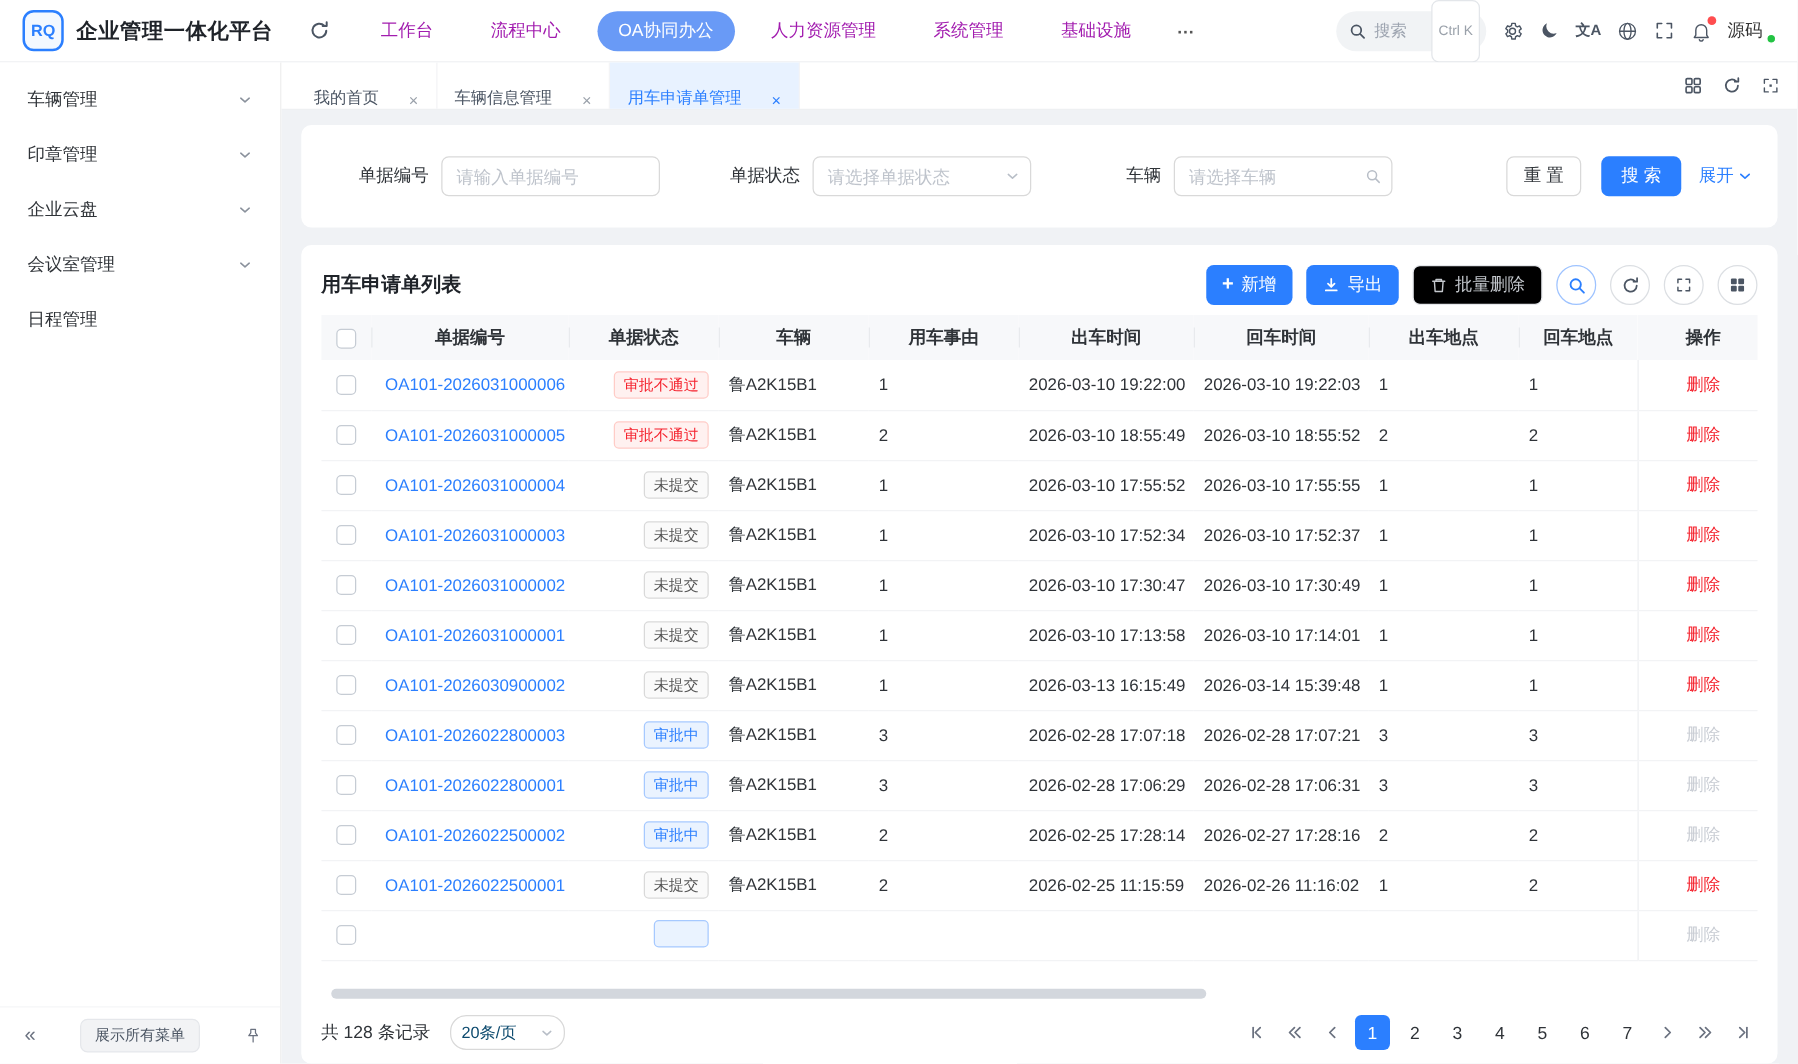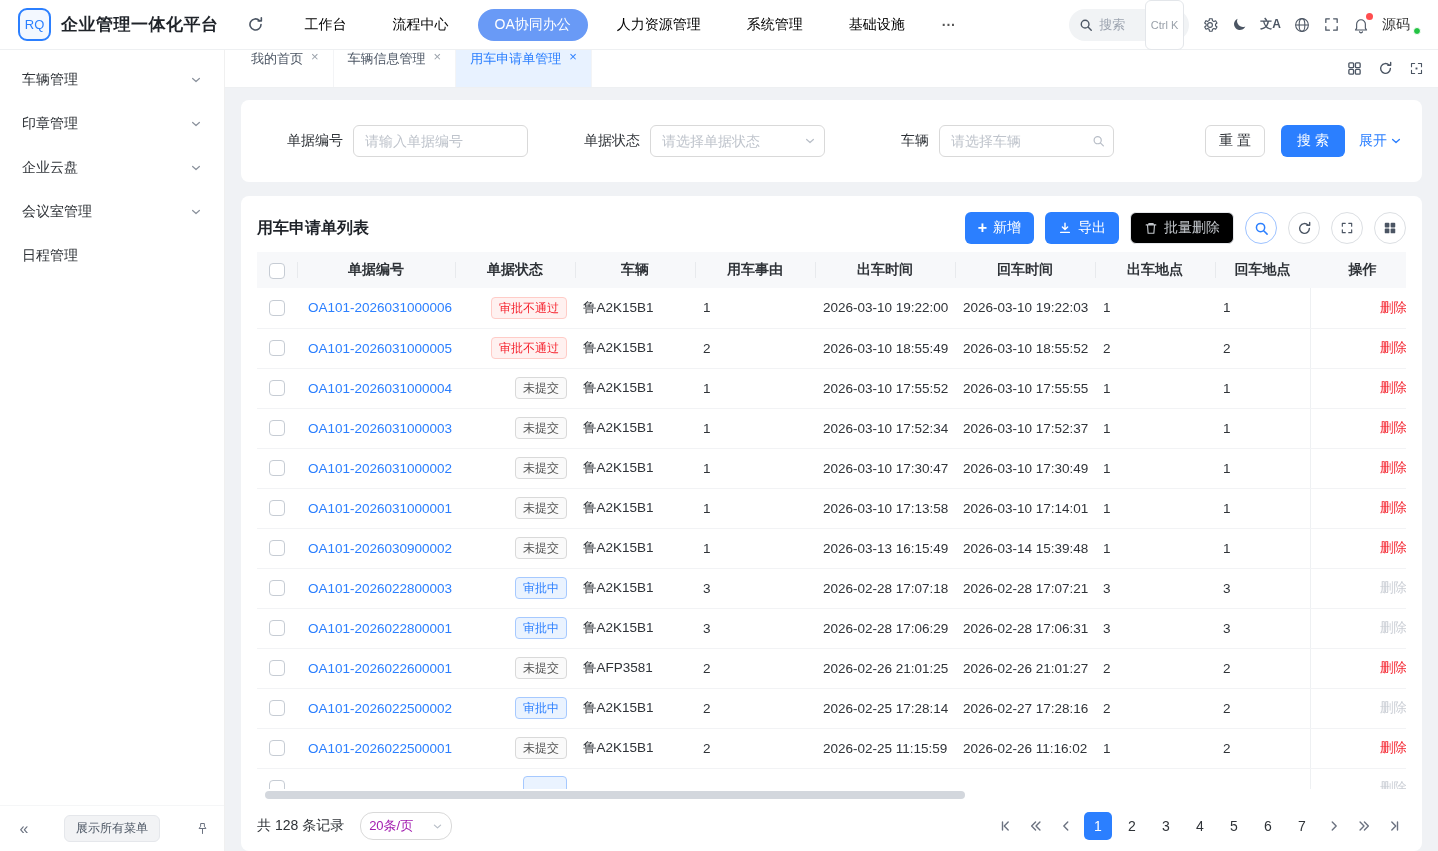--- a/index.html
+++ b/index.html
@@ -5,26 +5,26 @@
   *{margin:0;padding:0;box-sizing:border-box}
   html,body{width:1438px;height:851px;overflow:hidden}
   body{font-family:"Liberation Sans","DejaVu Sans",sans-serif;font-size:14px;color:#333;background:#f0f2f5}
   :root{--primary:#2b7fff;--danger:#f5222d}
   svg{display:block}
   .app{width:1438px;height:851px;display:flex;flex-direction:column;background:#fff}
 
   
   .topbar{height:50px;background:#fff;border-bottom:1px solid #eef0f2;display:flex;align-items:center;padding:0 18px;flex:none}
   .brand{display:flex;align-items:center;gap:10px;cursor:pointer}
-  .logo{width:33px;height:33px;border:2px solid var(--primary);border-radius:9px;display:flex;align-items:center;justify-content:center;color:var(--primary);font-weight:normal;font-size:13px;background:#f3f8ff}
+  .logo{width:33px;height:33px;border:2px solid var(--primary);border-radius:9px;display:flex;align-items:center;justify-content:center;color:var(--primary);font-weight:bold;font-size:13px;background:#f3f8ff}
   .app-title{font-size:17px;font-weight:bold;color:#1f2329;letter-spacing:.5px;white-space:nowrap}
   .hicon{color:#4b5563;cursor:pointer;position:relative;display:inline-flex;align-items:center;justify-content:center}
   .top-refresh{margin-left:28px}
   .top-nav{display:flex;align-items:center;gap:12px;margin-left:24px}
-  .nav-item{padding:7px 17px;border-radius:17px;color:#000000;font-size:14px;cursor:pointer;white-space:nowrap}
+  .nav-item{padding:7px 17px;border-radius:17px;color:#a21caf;font-size:14px;cursor:pointer;white-space:nowrap}
   .nav-item.active{background:#699af6;color:#fff}
   .nav-item.more{padding:7px 8px;font-weight:bold;color:#555}
   .top-right{margin-left:auto;display:flex;align-items:center;gap:12px}
   .searchbox{width:120px;height:32px;background:#f1f3f5;border-radius:16px;display:flex;align-items:center;padding:0 5px 0 10px;gap:6px;color:#9ca3af;cursor:pointer}
   .s-text{font-size:13px;flex:1}
   .kbd{background:#fff;border:1px solid #e3e6ea;border-radius:6px;font-size:11px;color:#9aa1aa;padding:18px 5px;white-space:nowrap}
   .txticon{font-size:12px;font-weight:bold;white-space:nowrap}
   .dot-red{position:absolute;top:-3px;right:-3px;width:7px;height:7px;background:#ff4d4f;border-radius:50%}
   .user{display:flex;align-items:center;position:relative;cursor:pointer;padding-right:10px}
   .user-name{font-size:14px;color:#333}
@@ -37,21 +37,21 @@
   .menu-item{height:44px;display:flex;align-items:center;justify-content:space-between;padding:0 10px;border-radius:8px;cursor:pointer;color:#2f3338;font-size:14px}
   .menu-chevron{color:#8a919c}
   .side-foot{position:absolute;bottom:0;left:0;right:0;height:46px;display:flex;align-items:center;padding:0 14px;border-top:1px solid #f5f6f7}
   .collapse-btn{color:#6b7280;font-size:16px;cursor:pointer;width:20px;text-align:center}
   .showall{height:27px;padding:0 11px;background:#f2f3f5;border:1px solid #e5e7eb;border-radius:6px;font-size:12px;color:#4b5563;margin-left:30px;display:inline-flex;align-items:center;cursor:pointer;white-space:nowrap}
   .pin{margin-left:auto;color:#6b7280}
 
   .work{flex:1;display:flex;flex-direction:column;min-width:0;background:#f0f2f5}
   .tabbar{height:38px;background:#fff;display:flex;align-items:stretch;border-bottom:1px solid #eef0f2;padding-left:12px;flex:none}
   .tabs{display:flex;align-items:stretch}
-  .tab{display:flex;align-items:flex-start;gap:8px;padding:0 14px;border-right:1px solid #f3f4f6;cursor:pointer;font-size:13px;color:#4b5563;white-space:nowrap}
+  .tab{display:flex;align-items:flex-end;gap:24px;padding:0 14px;border-right:1px solid #f3f4f6;cursor:pointer;font-size:13px;color:#4b5563;white-space:nowrap}
   .tab.active{background:#e8f2ff;color:var(--primary)}
   .tab-close{font-size:13px;color:#9aa1aa;line-height:1}
   .tab.active .tab-close{color:var(--primary)}
   .tabbar-icons{margin-left:auto;display:flex;align-items:center;gap:16px;padding-right:14px}
 
   .content{flex:1;min-height:0;padding:12px 16px 0;display:flex;flex-direction:column;overflow:hidden}
 
   
   .filter-card{background:#fff;border-radius:8px;height:82px;display:flex;align-items:center;padding:0 20px;flex:none}
   .field{display:flex;align-items:center}
@@ -86,31 +86,31 @@
   tbody td{height:40px;border-bottom:1px solid #f2f3f5;font-size:13.5px;color:#2f3338;padding:0 8px;white-space:nowrap;overflow:hidden;text-align:left}
   .td-checkbox,.th-checkbox{text-align:center;padding:0}
   .checkbox{display:inline-block;width:16px;height:16px;border:1px solid #c6ccd4;border-radius:4px;background:#fff;cursor:pointer;vertical-align:middle}
   .td-no{padding-left:11px}
   .link{color:var(--primary);text-decoration:none;cursor:pointer;font-size:13.5px}
   .td-status{text-align:right}
   .badge{display:inline-flex;align-items:center;justify-content:center;min-width:44px;height:22px;padding:0 7px;border-radius:4px;font-size:12px;line-height:1;white-space:nowrap}
   .badge-danger{color:#f5222d;background:#fff1f0;border:1px solid #ffccc7}
   .badge-default{color:#555;background:#fafafa;border:1px solid #d9d9d9}
   .badge-processing{color:var(--primary);background:#eaf3ff;border:1px solid #a6c9ff}
-  .td-ops{text-align:right;border-left:1px solid #eef0f2;box-shadow:-8px 0 8px -8px rgba(0,0,0,.08)}
+  .td-ops{text-align:center;border-left:1px solid #eef0f2;box-shadow:-8px 0 8px -8px rgba(0,0,0,.08)}
   .th-ops{box-shadow:-8px 0 8px -8px rgba(0,0,0,.08)}
   .th-ops::before{display:none}
   .del{color:var(--danger);cursor:pointer;font-size:13.5px}
   .del.disabled{color:#c9cdd4;cursor:not-allowed}
 
   .hscroll{height:12px;flex:none;display:flex;align-items:center}
   .hthumb{height:8px;width:700px;background:#d3d7dd;border-radius:4px;margin-left:8px;cursor:pointer}
 
   .pagebar{height:50px;flex:none;display:flex;align-items:center;font-size:14px;color:#2f3338}
-  .psize{width:92px;height:28px;border:1px solid #d9d9d9;border-radius:13px;display:flex;align-items:center;justify-content:space-between;padding:0 8px;font-size:13px;color:#a21caf;margin-left:16px;cursor:pointer;background:#fff}
+  .psize{width:92px;height:28px;border:1px solid #d9d9d9;border-radius:13px;display:flex;align-items:center;justify-content:space-between;padding:0 8px;font-size:13px;color:#0c4a6e;margin-left:16px;cursor:pointer;background:#fff}
   .psize .hicon{color:#b8bec7}
   .pager{margin-left:auto;display:flex;align-items:center;gap:6px}
   .pages{display:inline-flex;align-items:center;gap:6px}
   .page{min-width:28px;height:28px;display:inline-flex;align-items:center;justify-content:center;border-radius:5px;cursor:pointer;font-size:14px;color:#2f3338;padding:0 4px}
   .page.active{background:var(--primary);color:#fff}
   .parrow{width:24px;height:28px;display:inline-flex;align-items:center;justify-content:center;color:#6b7280;cursor:pointer}
 </style>
 </head>
 <body>
 
@@ -503,32 +503,20 @@
                     <td>鲁A2K15B1</td>
                     <td>3</td>
                     <td>2026-02-28 17:06:29</td>
                     <td>2026-02-28 17:06:31</td>
                     <td>3</td>
                     <td>3</td>
                     <td class="td-ops"><a class="del disabled">删除</a></td>
                   </tr>
                   <tr class="row">
                     <td class="td-checkbox"><span class="checkbox"></span></td>
-                    <td class="td-no"><a class="link">OA101-2026022600001</a></td>
-                    <td class="td-status"><span class="badge badge-default">未提交</span></td>
-                    <td>鲁AFP3581</td>
-                    <td>2</td>
-                    <td>2026-02-26 21:01:25</td>
-                    <td>2026-02-26 21:01:27</td>
-                    <td>2</td>
-                    <td>2</td>
-                    <td class="td-ops"><a class="del">删除</a></td>
-                  </tr>
-                  <tr class="row">
-                    <td class="td-checkbox"><span class="checkbox"></span></td>
                     <td class="td-no"><a class="link">OA101-2026022500002</a></td>
                     <td class="td-status"><span class="badge badge-processing">审批中</span></td>
                     <td>鲁A2K15B1</td>
                     <td>2</td>
                     <td>2026-02-25 17:28:14</td>
                     <td>2026-02-27 17:28:16</td>
                     <td>2</td>
                     <td>2</td>
                     <td class="td-ops"><a class="del disabled">删除</a></td>
                   </tr>

